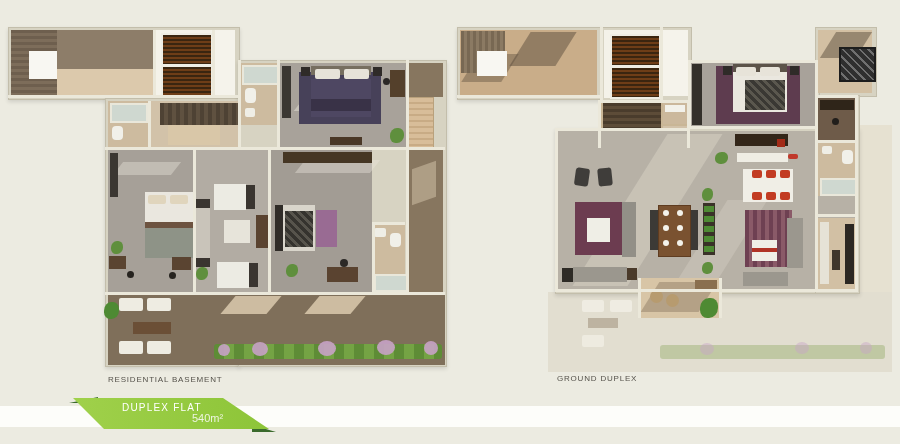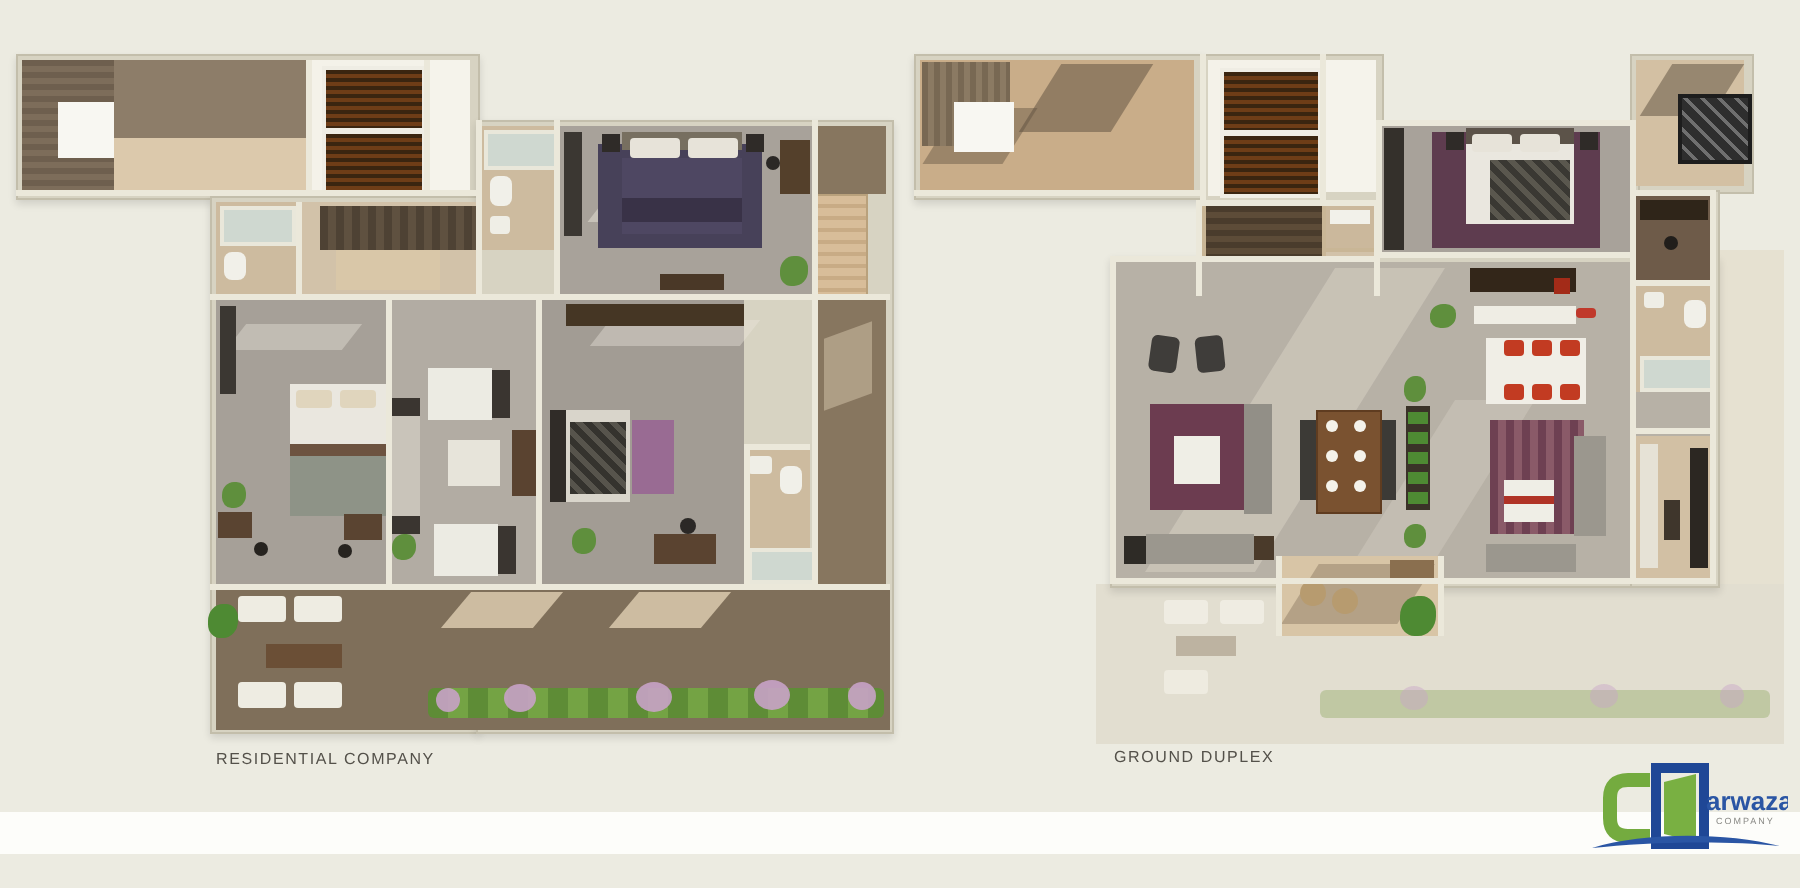--- a/index.html
+++ b/index.html
@@ -254,30 +254,27 @@
       <div class="shape" style="left: 815px; top: 140px; width: 43px; height: 3px; background: rgb(235, 232, 218);"></div>
       <div class="shape" style="left: 815px; top: 214px; width: 43px; height: 3px; background: rgb(235, 232, 218);"></div>
       <div class="shape" style="left: 855px; top: 95px; width: 3px; height: 197px; background: rgb(235, 232, 218);"></div>
       <div class="shape" style="left: 638px; top: 278px; width: 3px; height: 40px; background: rgb(235, 232, 218);"></div>
       <div class="shape" style="left: 719px; top: 278px; width: 3px; height: 40px; background: rgb(235, 232, 218);"></div>
       <div class="shape" style="left: 598px; top: 100px; width: 92px; height: 3px; background: rgb(235, 232, 218);"></div>
       <div class="shape" style="left: 598px; top: 100px; width: 3px; height: 48px; background: rgb(235, 232, 218);"></div>
       <div class="shape" style="left: 687px; top: 100px; width: 3px; height: 48px; background: rgb(235, 232, 218);"></div>
     </div>
 
-  <div class="plan-label label-basement">RESIDENTIAL COMPANY</div>
+  <div class="plan-label label-basement">RESIDENTIAL BASEMENT</div>
   <div class="plan-label label-ground">GROUND DUPLEX</div>
 
   <div id="white-band"></div>
 
-
-  <div id="logo">
-    <svg width="102" height="54" viewBox="0 0 102 54">
-      <path d="M33,14 H22 Q13,14 13,23 V33 Q13,42 22,42 H33" fill="none" stroke="#74ab3f" stroke-width="7"></path>
-      <rect x="36" y="8" width="24" height="38" fill="none" stroke="#1f4796" stroke-width="5"></rect>
-      <polygon points="40,15 56,11 56,45 40,41" fill="#79b042"></polygon>
-      <text x="61" y="29" font-size="13" font-weight="bold" fill="#2a55a4" font-family="Liberation Sans, sans-serif">arwaza</text>
-      <text x="66" y="36" font-size="4.5" letter-spacing="1" fill="#8a8a86" font-family="Liberation Sans, sans-serif">COMPANY</text>
-      <path d="M4,48 C30,40 70,40 98,47 C70,44 30,45 4,48 Z" fill="#2a55a4"></path>
-    </svg>
+  <div id="ribbon">
+    <div class="fold-l"></div>
+    <div class="fold-r"></div>
+    <div class="main"></div>
+    <div class="title">DUPLEX FLAT</div>
+    <div class="area">540m²</div>
   </div>
 
+
 </div>
 
 </body></html>

